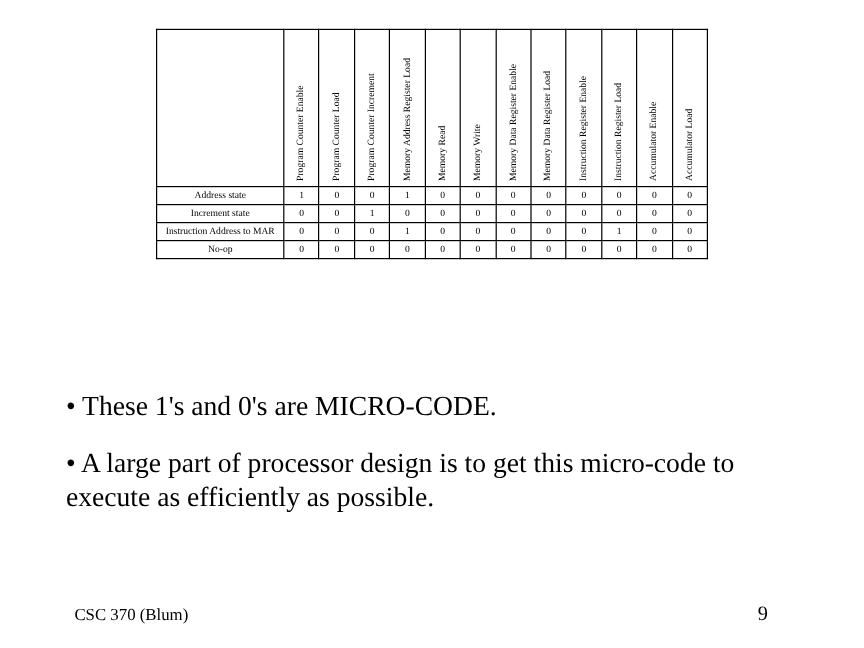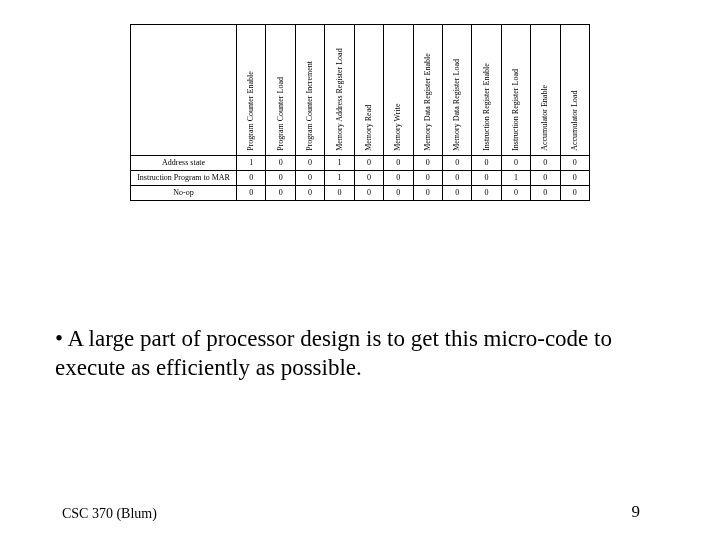--- a/index.html
+++ b/index.html
@@ -67,21 +67,20 @@
     left: 55px;
     right: 50px;
     font-size: 23px;
     line-height: 1.25;
   }
   .bullets p {
     margin: 0 0  18px 0;
   }
   .bullets p + p {
     margin-top: 17px;
-    text-decoration: underline;
   }
   .footer-left {
     position: absolute;
     bottom: 18px;
     left: 62px;
     font-size: 14px;
     text-align: right;
   }
   .footer-right {
     position: absolute;
@@ -149,21 +148,36 @@
           <td>0</td>
           <td>0</td>
           <td>0</td>
           <td>0</td>
           <td>0</td>
           <td>0</td>
           <td>0</td>
           <td>0</td>
         </tr>
         <tr>
-          <th class="rowlabel">Instruction Program to MAR</th>
+          <th class="rowlabel">Increment state</th>
+          <td>0</td>
+          <td>0</td>
+          <td>1</td>
+          <td>0</td>
+          <td>0</td>
+          <td>0</td>
+          <td>0</td>
+          <td>0</td>
+          <td>0</td>
+          <td>0</td>
+          <td>0</td>
+          <td>0</td>
+        </tr>
+        <tr>
+          <th class="rowlabel">Instruction Address to MAR</th>
           <td>0</td>
           <td>0</td>
           <td>0</td>
           <td>1</td>
           <td>0</td>
           <td>0</td>
           <td>0</td>
           <td>0</td>
           <td>0</td>
           <td>1</td>
@@ -183,19 +197,20 @@
           <td>0</td>
           <td>0</td>
           <td>0</td>
           <td>0</td>
         </tr>
       </tbody>
     </table>
   </div>
 
   <div class="bullets">
+    <p>• These 1's and 0's are MICRO-CODE.</p>
     <p>• A large part of processor design is to get this micro-code to execute as efficiently as possible.</p>
   </div>
 
   <div class="footer-left">CSC 370 (Blum)</div>
   <div class="footer-right">9</div>
 
 </div>
 
 </body></html>

